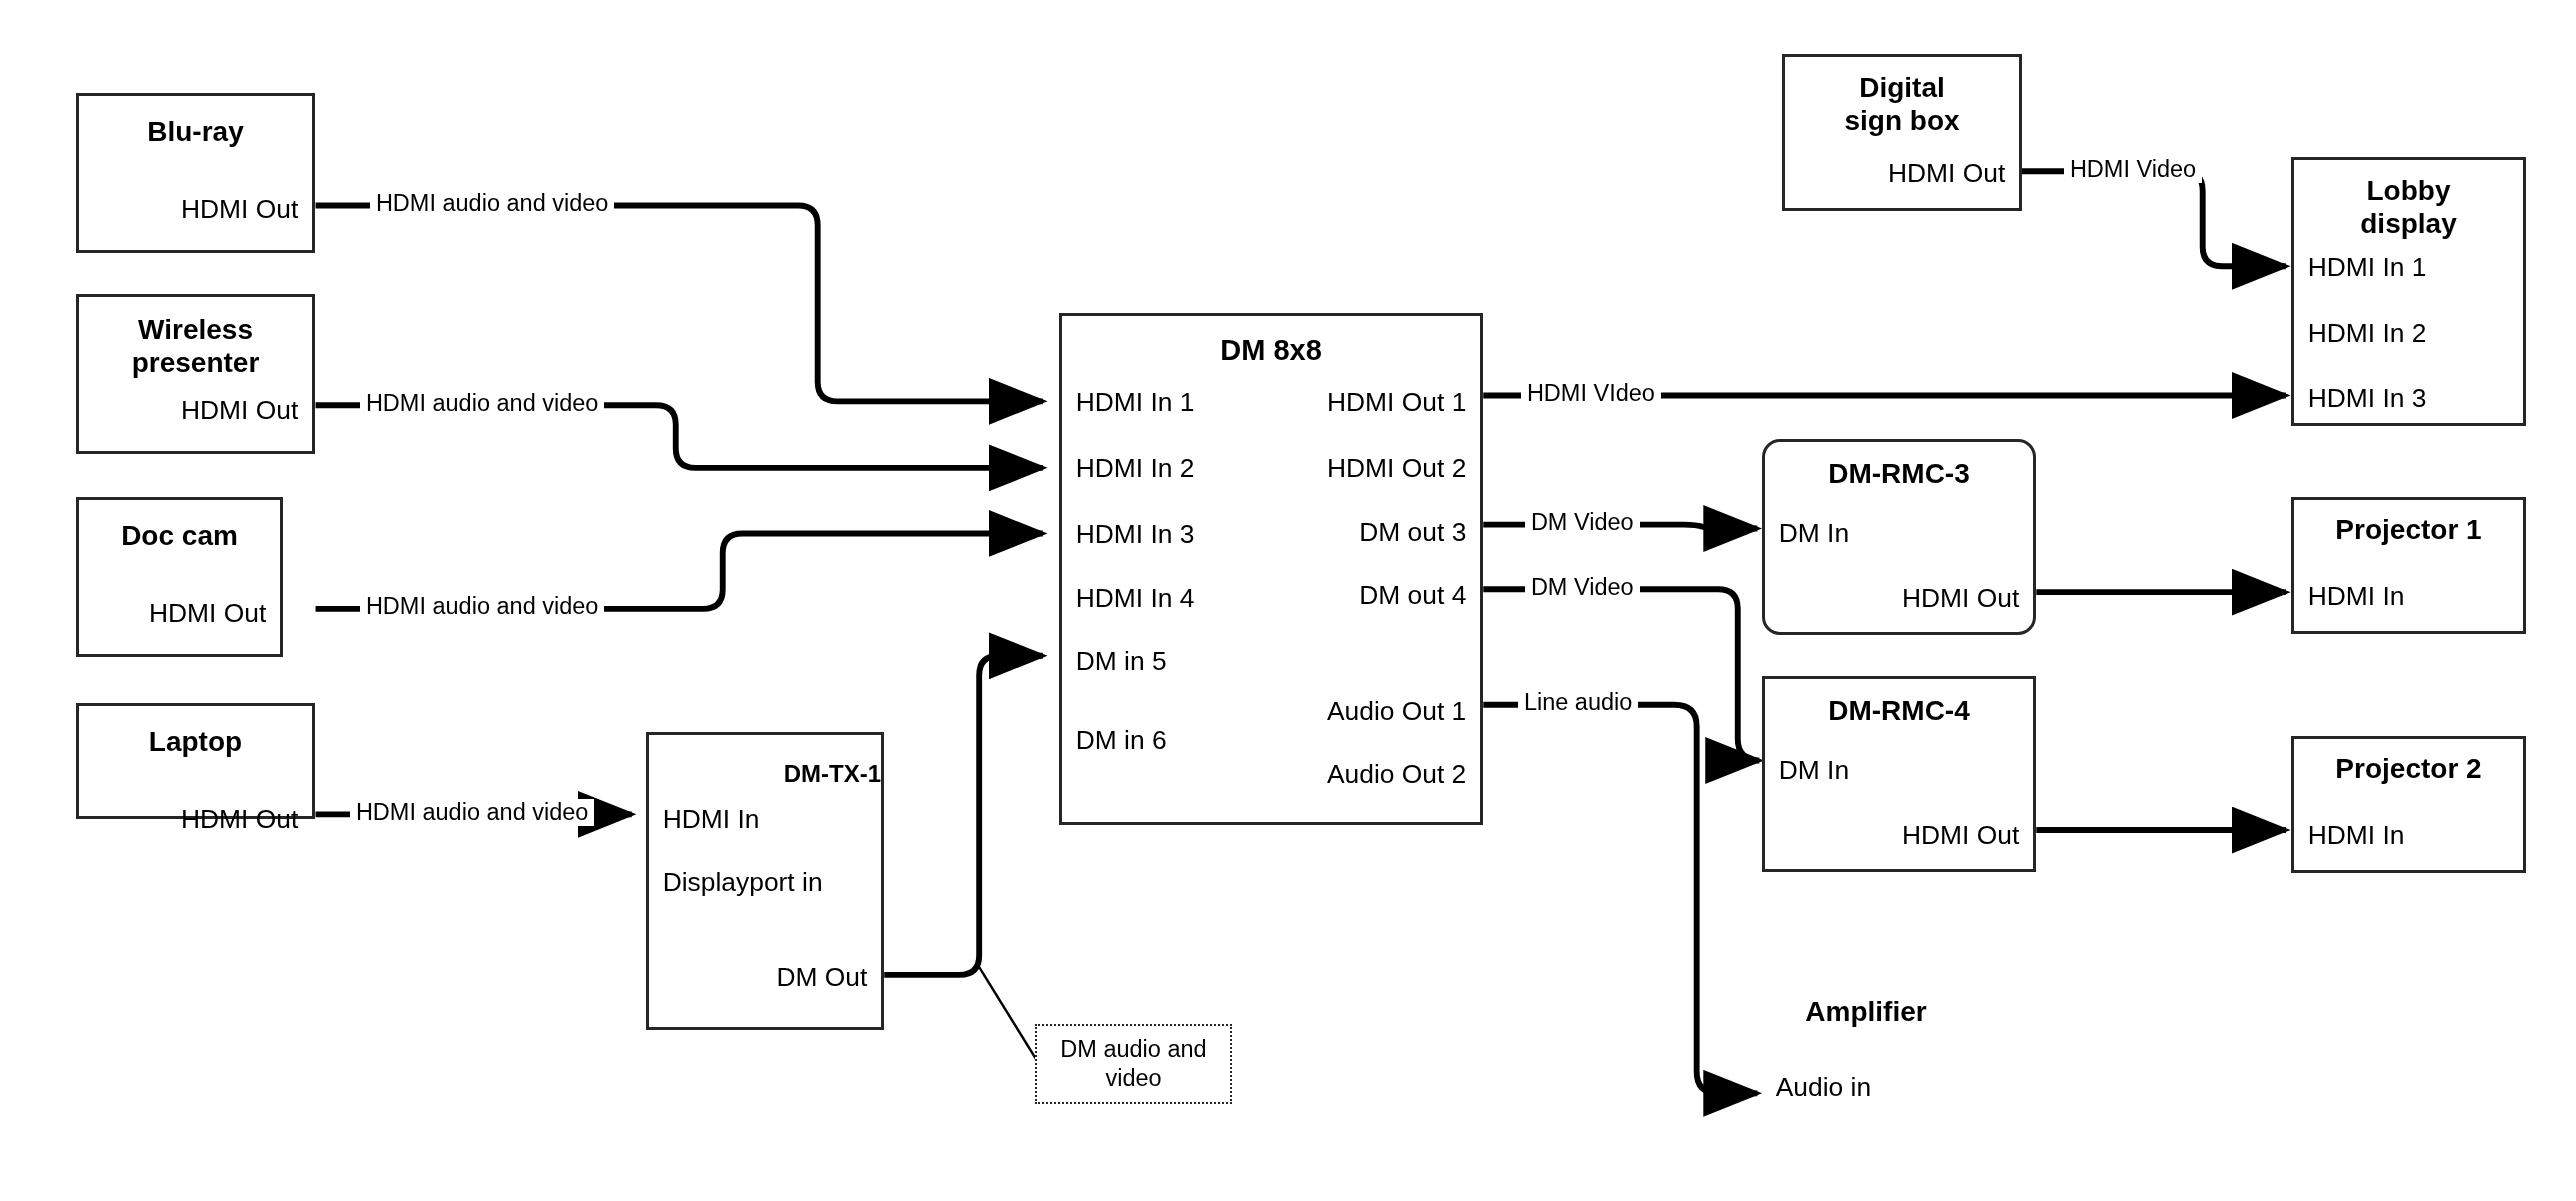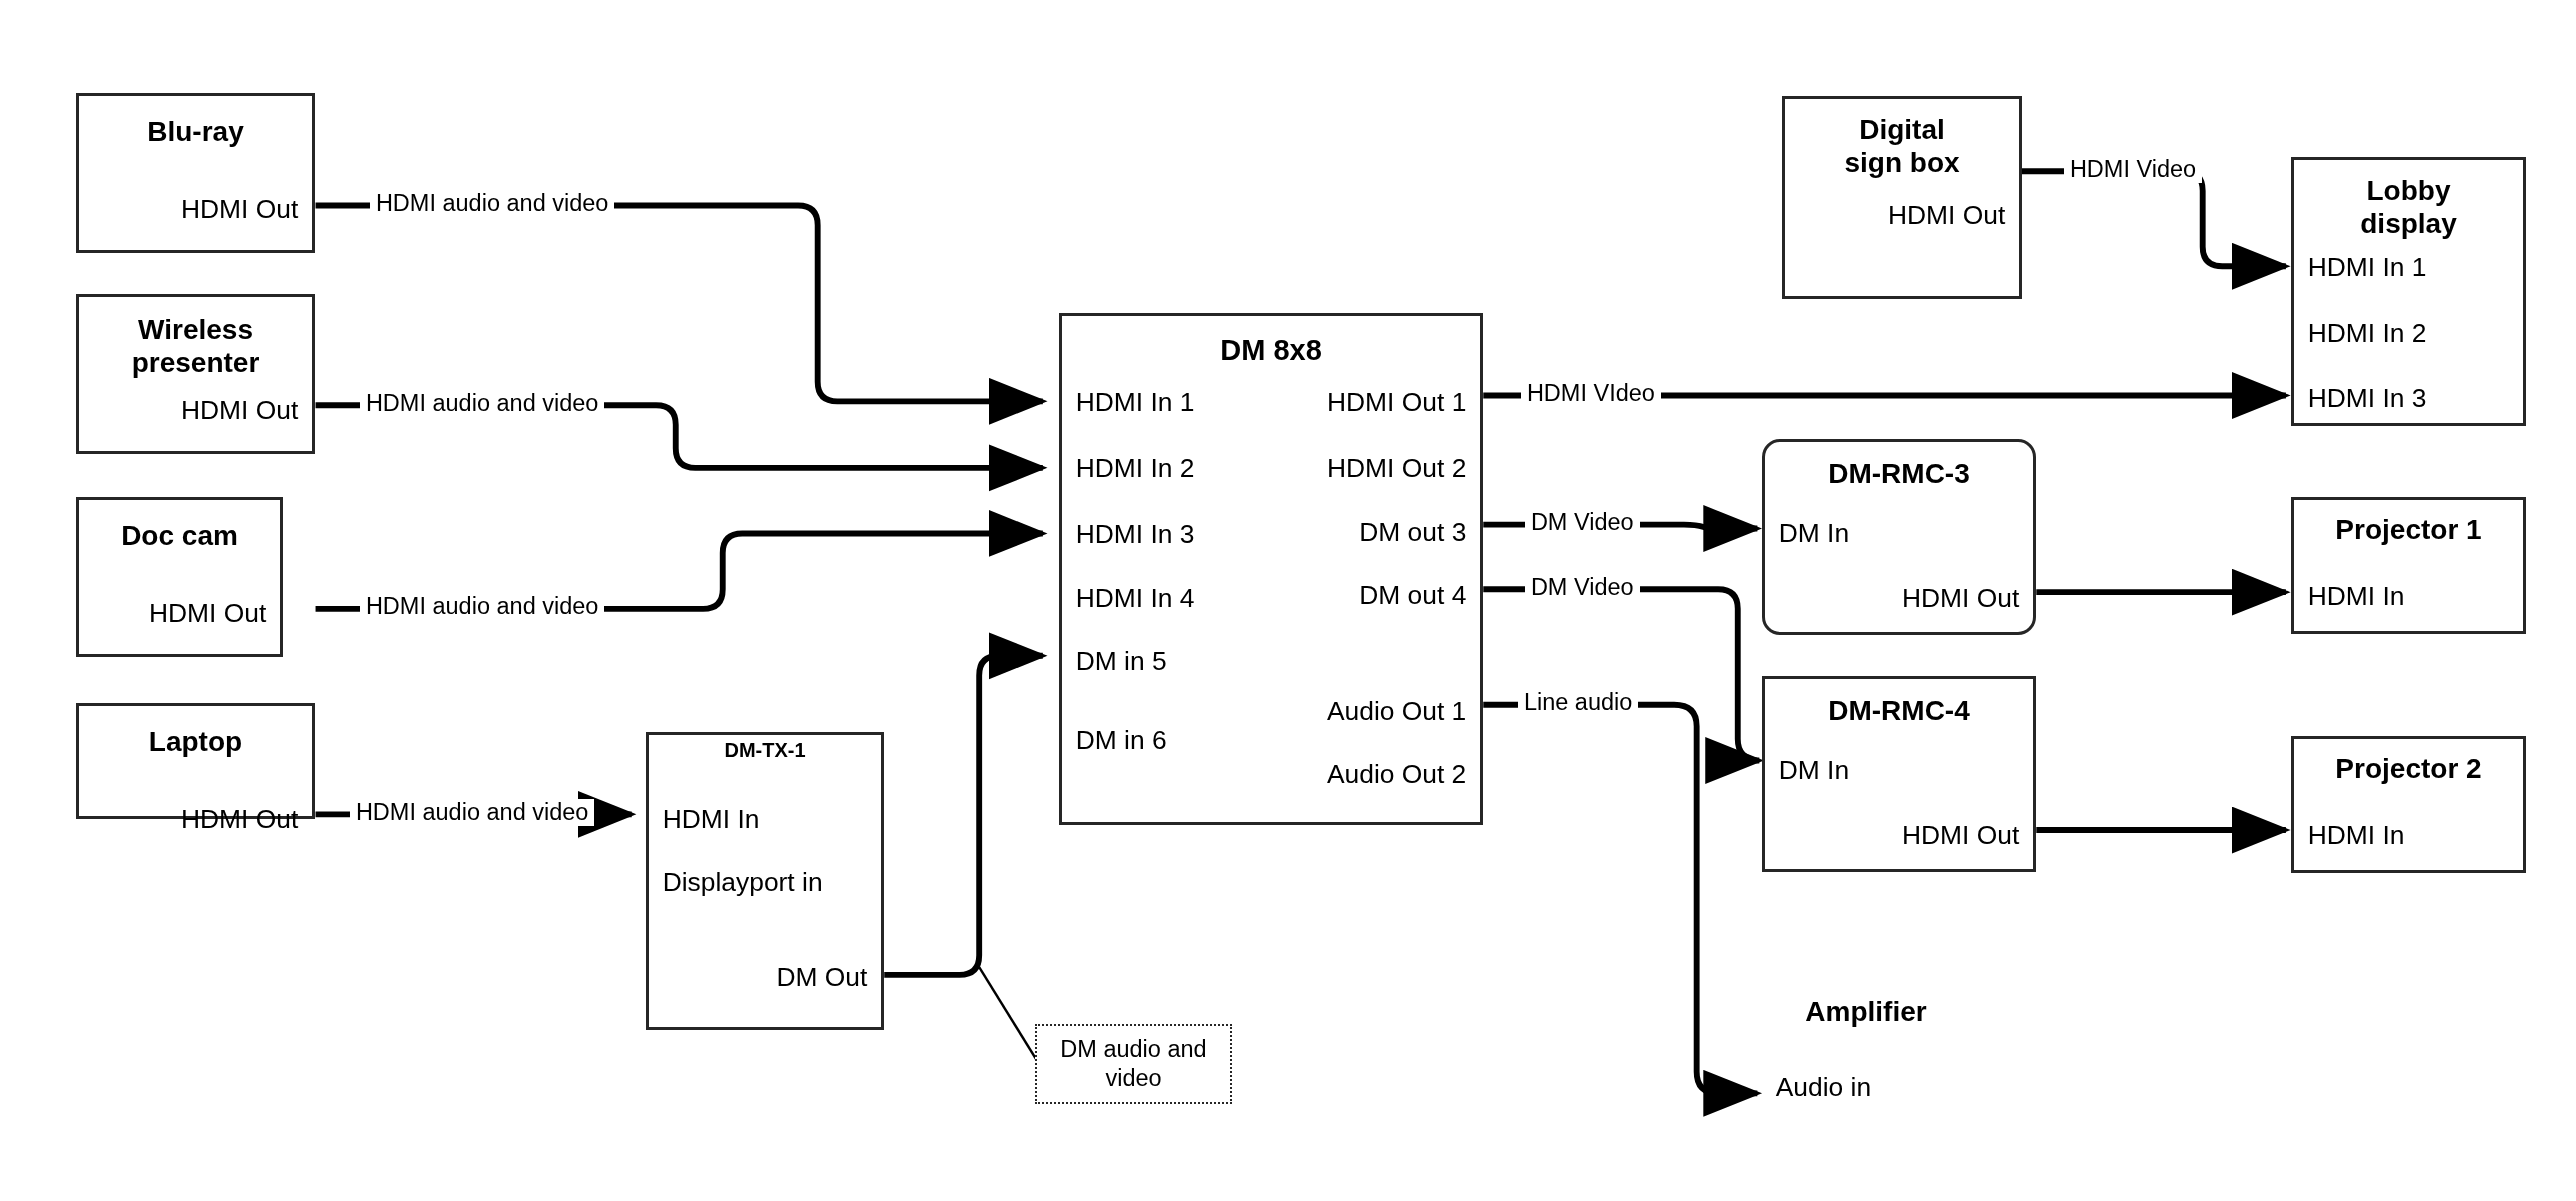--- a/index.html
+++ b/index.html
@@ -70,21 +70,21 @@
     <div class="title" style="top:19.6px;font-size:28px;">Doc cam</div>
     <div class="port rightedge" style="top:98px;font-size:26.4px;">HDMI Out</div>
   </div>
 
   <div class="node" style="left:76px;top:703px;width:239px;height:116px;">
     <div class="title" style="top:19.6px;font-size:28px;">Laptop</div>
     <div class="port rightedge" style="top:98px;font-size:26.4px;">HDMI Out</div>
   </div>
 
   <div class="node" style="left:646px;top:732px;width:238px;height:298px;">
-    <div class="title" style="top:4px;font-size:20px;">DM-TX-1</div>
+    <div class="title" style="top:25px;font-size:24px;text-align:right;">DM-TX-1</div>
     <div class="port left" style="left:13.7px;top:69px;font-size:26.4px;">HDMI In</div>
     <div class="port left" style="left:13.7px;top:132px;font-size:26.4px;">Displayport in</div>
     <div class="port rightedge" style="top:227px;font-size:26.4px;">DM Out</div>
   </div>
 
   <div class="node" style="left:1059px;top:313px;width:424px;height:512px;">
     <div class="title" style="top:17.6px;font-size:29px;">DM 8x8</div>
 
     <div class="port left" style="left:13.7px;top:71px;font-size:26.4px;">HDMI In 1</div>
     <div class="port left" style="left:13.7px;top:137px;font-size:26.4px;">HDMI In 2</div>
@@ -94,21 +94,21 @@
     <div class="port left" style="left:13.7px;top:409px;font-size:26.4px;">DM in 6</div>
 
     <div class="port rightedge" style="top:71px;font-size:26.4px;">HDMI Out 1</div>
     <div class="port rightedge" style="top:137px;font-size:26.4px;">HDMI Out 2</div>
     <div class="port rightedge" style="top:201px;font-size:26.4px;">DM out 3</div>
     <div class="port rightedge" style="top:264px;font-size:26.4px;">DM out 4</div>
     <div class="port rightedge" style="top:380px;font-size:26.4px;margin-left:12px;">Audio Out 1</div>
     <div class="port rightedge" style="top:443px;font-size:26.4px;">Audio Out 2</div>
   </div>
 
-  <div class="node" style="left:1782px;top:54px;width:240px;height:203px;margin-top:42px;">
+  <div class="node" style="left:1782px;top:54px;width:240px;height:157px;">
     <div class="title" style="top:13.7px;font-size:28px;line-height:1.2;padding:0 43px;">Digital sign box</div>
     <div class="port rightedge" style="top:101px;font-size:26.4px;">HDMI Out</div>
   </div>
 
   <div class="node" style="left:2291px;top:157px;width:235px;height:269px;">
     <div class="title" style="top:13.7px;font-size:28px;line-height:1.2;padding:0 43px;">Lobby display</div>
     <div class="port left" style="left:13.7px;top:92px;font-size:26.4px;">HDMI In 1</div>
     <div class="port left" style="left:13.7px;top:158px;font-size:26.4px;">HDMI In 2</div>
     <div class="port left" style="left:13.7px;top:223px;font-size:26.4px;">HDMI In 3</div>
   </div>

